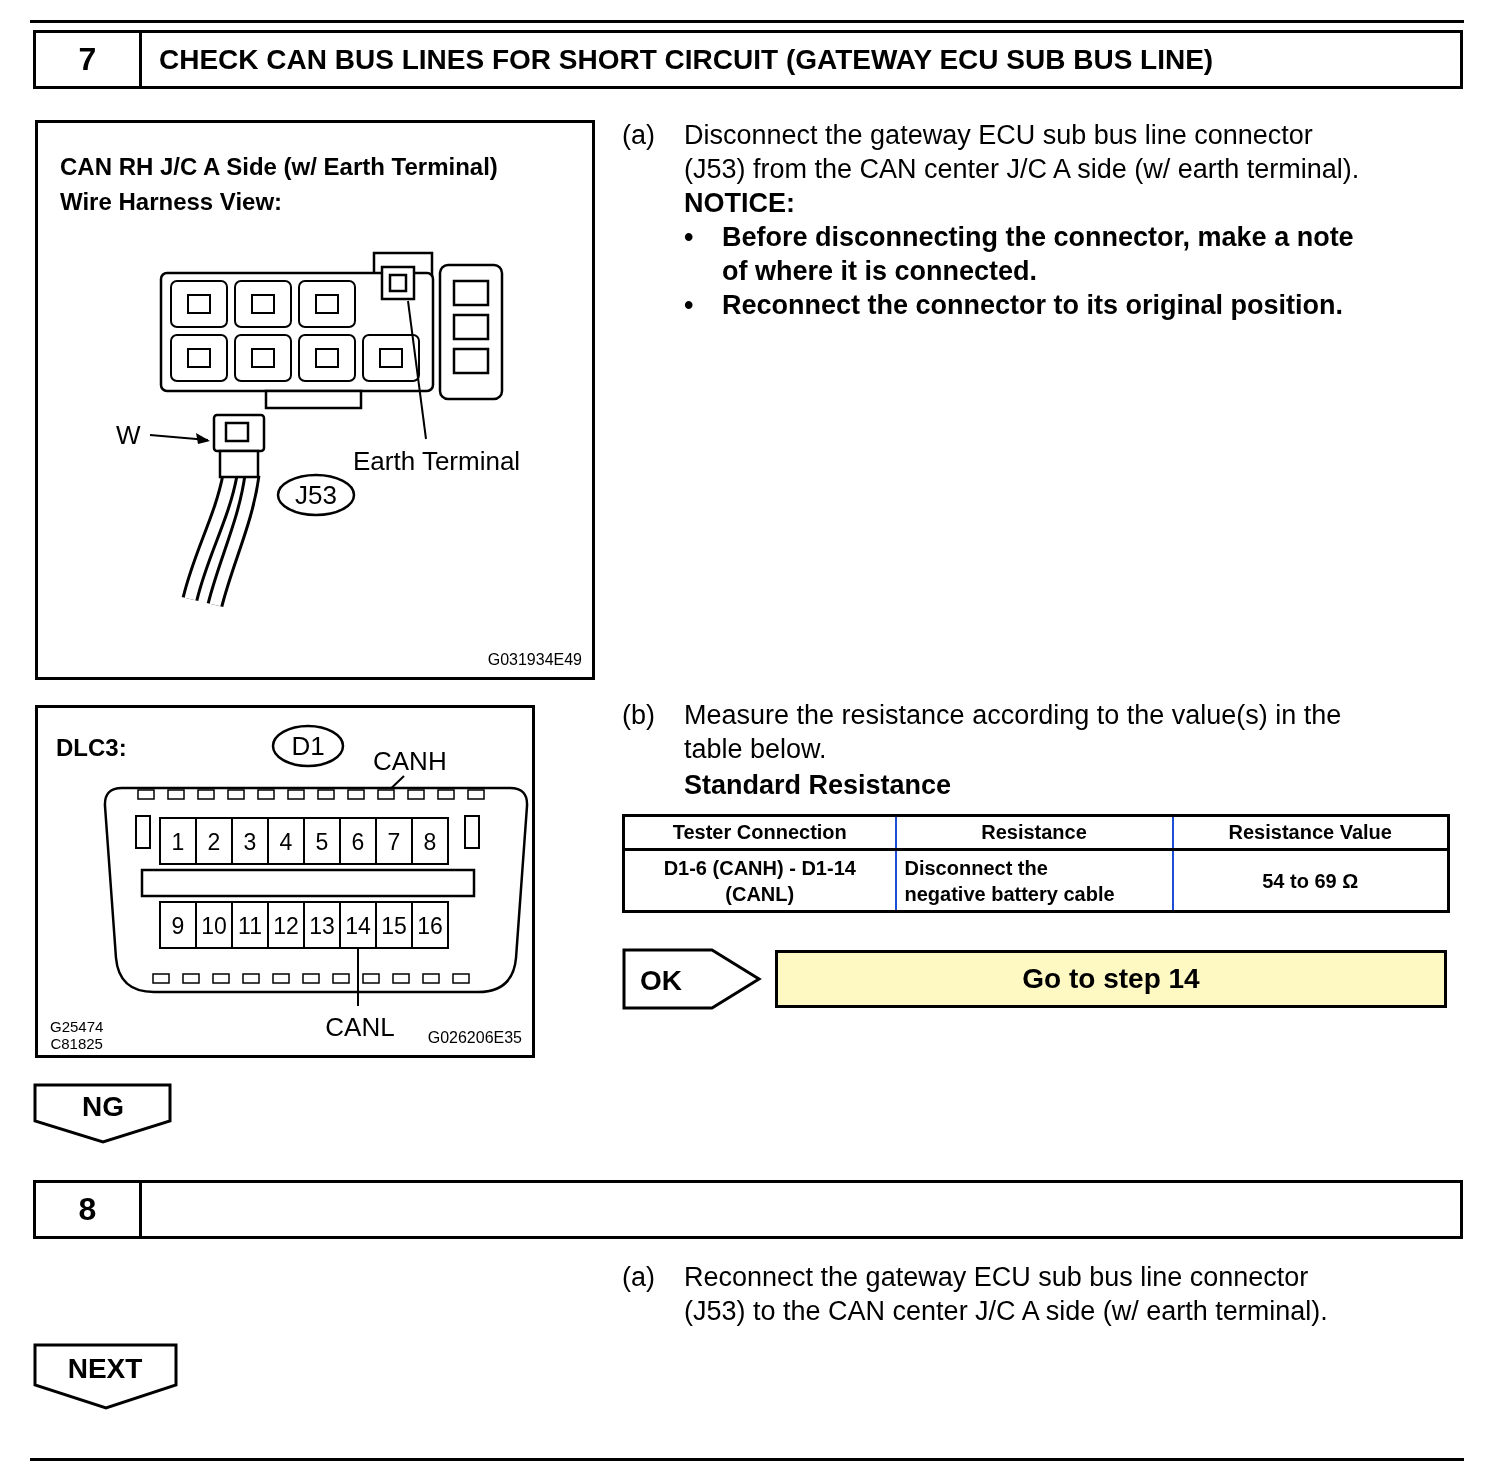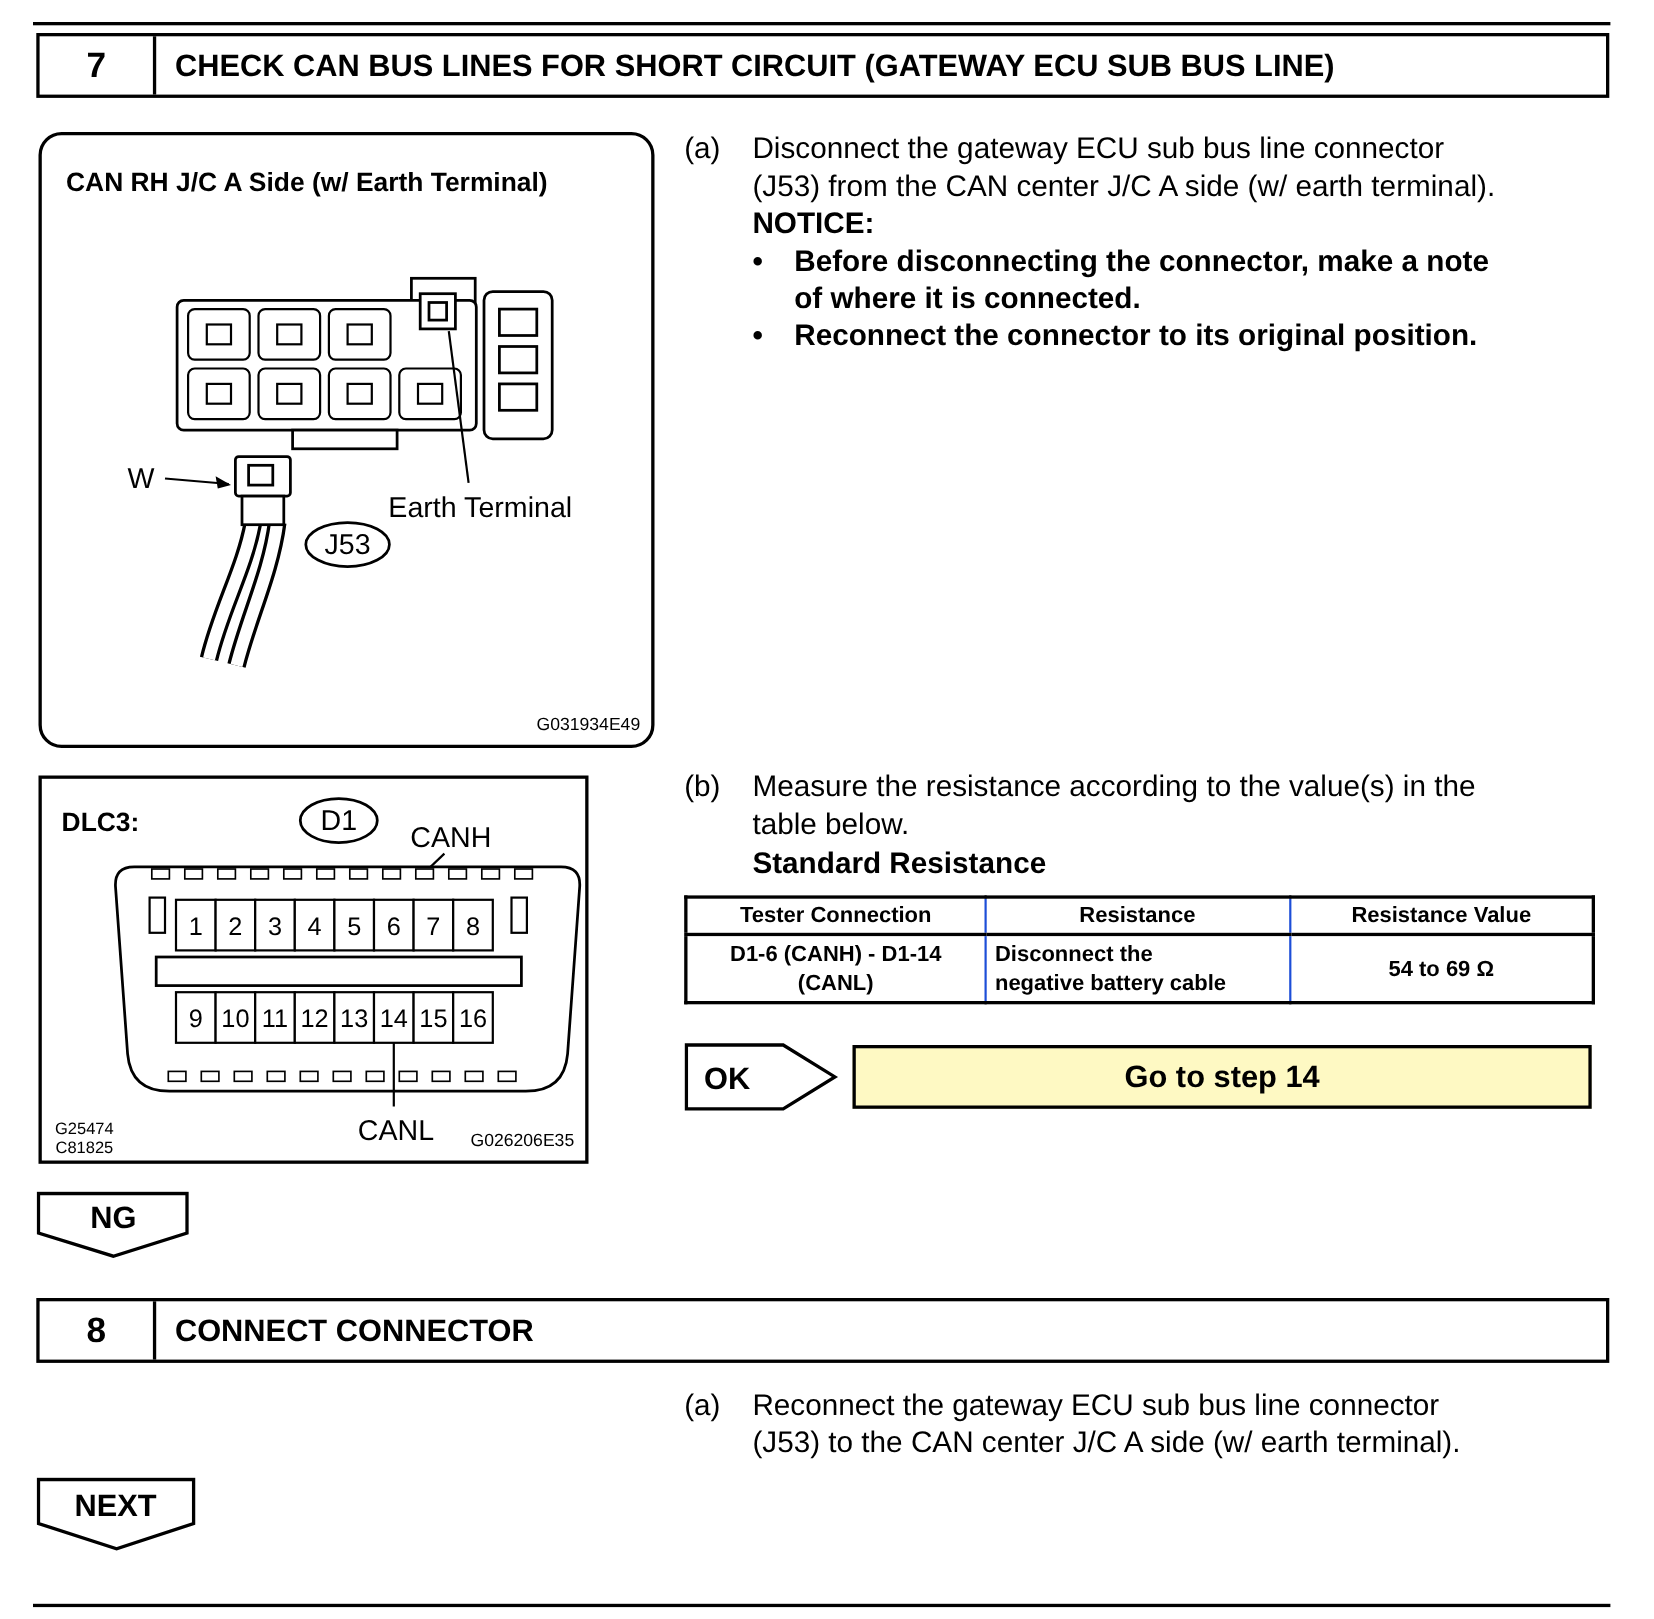--- a/index.html
+++ b/index.html
@@ -20,21 +20,21 @@
     display:flex; align-items:center; justify-content:center;
     font-size:32px; font-weight:bold;
   }
   .step-title {
     flex:1; display:flex; align-items:center; padding-left:17px;
     font-size:28px; font-weight:bold; white-space:nowrap;text-align:right;
   }
 
   
   .figure { position:absolute; border:3px solid #000; background:#fff; }
-  .fig1 { left:35px; top:120px; width:560px; height:560px;border-radius:21px; }
+  .fig1 { left:35px; top:120px; width:560px; height:560px; }
   .fig2 { left:35px; top:705px; width:500px; height:353px;text-decoration:underline; }
   .fig-title {
     position:absolute; left:22px; top:26px; z-index:2;
     font-size:24px; font-weight:bold; line-height:35px;
   }
   .fig-svg { position:absolute; left:0; top:0; }
   .fig-id { position:absolute; font-size:16px; }
   .fig-id-br { right:10px; bottom:8px;margin-left:44px; }
   .fig-id-bl { left:12px; bottom:3px; font-size:15px; line-height:17px;text-align:center; }
   svg text { font-family:"Liberation Sans", sans-serif; fill:#000; }
@@ -85,20 +85,21 @@
   <div class="rule" style="left:30px; top:20px; width:1434px;"></div>
 
   <div class="step-header" style="top:30px;">
     <div class="step-num">7</div>
     <div class="step-title">CHECK CAN BUS LINES FOR SHORT CIRCUIT (GATEWAY ECU SUB BUS LINE)</div>
   </div>
 
   <div class="figure fig1">
     <div class="fig-title">
       <div>CAN RH J/C A Side (w/ Earth Terminal)</div>
+      <div>Wire Harness View:</div>
     </div>
     <svg class="fig-svg" width="554" height="554" viewBox="0 0 554 554">
 
       <g>
         <path d="M192,352 C184,395 163,430 152,476" stroke="#000" stroke-width="17" fill="none"></path>
         <path d="M214,352 C208,398 188,438 177,482" stroke="#000" stroke-width="17" fill="none"></path>
         <path d="M192,352 C184,395 163,430 152,476" stroke="#fff" stroke-width="11" fill="none"></path>
         <path d="M214,352 C208,398 188,438 177,482" stroke="#fff" stroke-width="11" fill="none"></path>
       </g>
 
@@ -308,21 +309,20 @@
   </svg>
   <div class="go-box">Go to step 14</div>
 
   <svg class="flow-svg" style="left:33px; top:1083px;" width="140" height="62" viewBox="0 0 140 62">
     <polygon points="2,2 137,2 137,38 70,59 2,38" fill="#fff" stroke="#000" stroke-width="3"></polygon>
     <text class="flow-text" x="70" y="33" text-anchor="middle">NG</text>
   </svg>
 
   <div class="step-header" style="top:1180px;">
     <div class="step-num">8</div>
-    <div class="step-title">CONNECT CONNECTOR</div>
   </div>
 
   <div class="block" style="left:622px; top:1260px; width:832px;">
     <div class="para">
       <span class="marker">(a)</span>
       <span class="ptext">Reconnect the gateway ECU sub bus line connector
 (J53) to the CAN center J/C A side (w/ earth terminal).</span>
     </div>
   </div>
 

